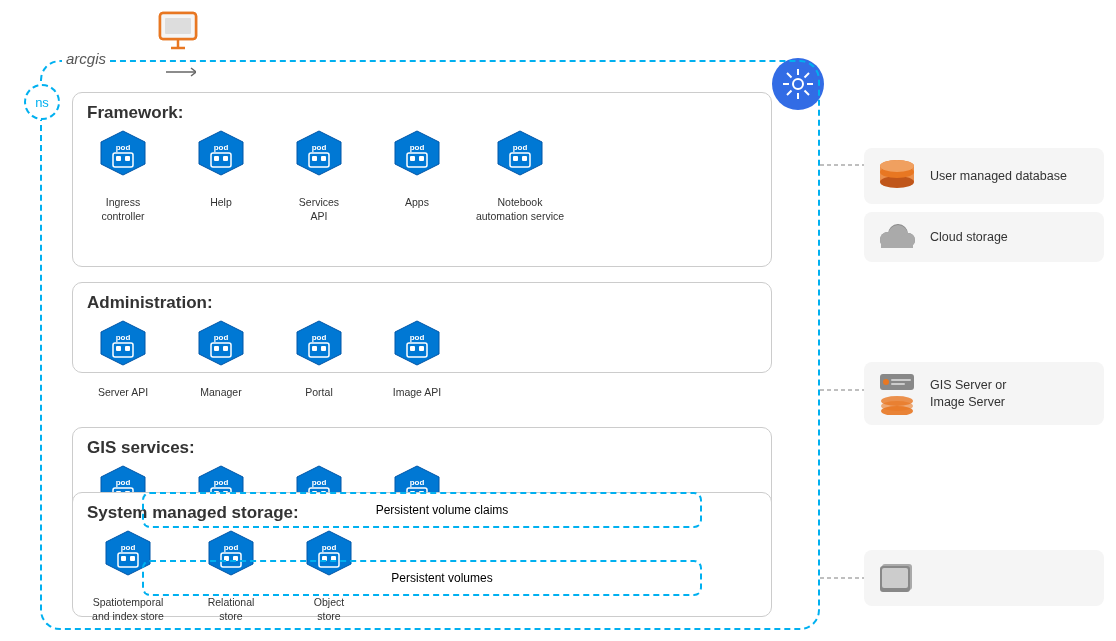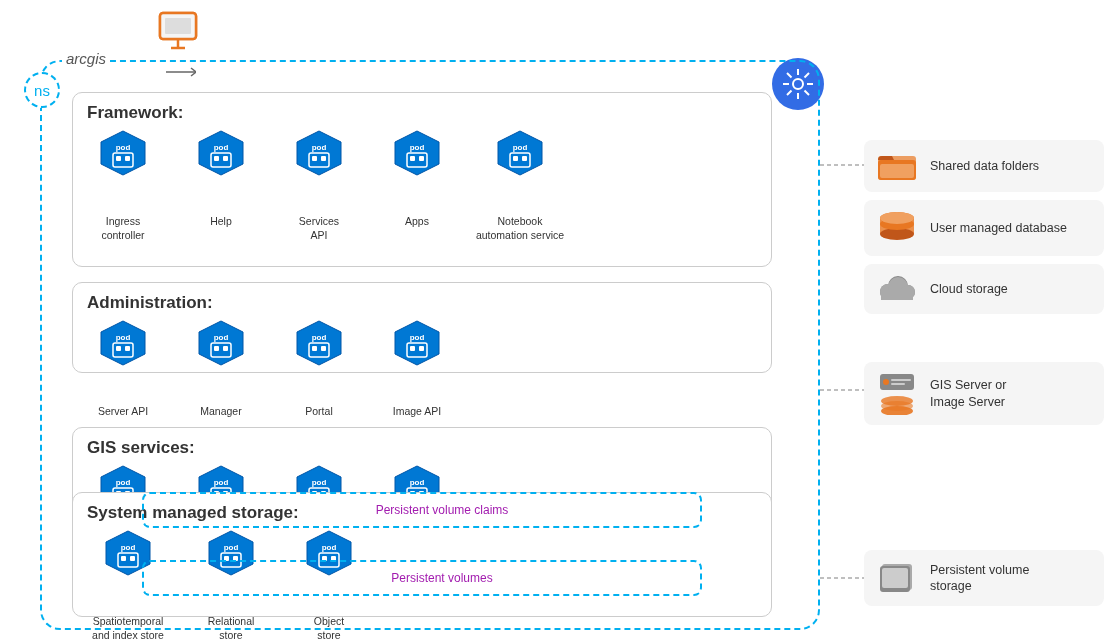--- a/index.html
+++ b/index.html
@@ -80,30 +80,30 @@
       left: 20px;
       background: #fff;
       padding: 0 4px;
       font-size: 15px;
       color: #555;
       font-style: italic;
     }
 
     .ns-badge {
       position: absolute;
-      top: 10px;
+      top: 22px;
       left: -18px;
       width: 36px;
       height: 36px;
       border: 2px dashed #00b0f0;
       border-radius: 50%;
       display: flex;
       align-items: center;
       justify-content: center;
-      font-size: 15px;
+      font-size: 13px;
       color: #00b0f0;
       background: #fff;
     }
 
     
     .section-box {
       position: absolute;
       border: 1.5px solid #ccc;
       border-radius: 10px;
       background: #fff;
@@ -158,25 +158,24 @@
       display: flex;
       gap: 18px;
       align-items: flex-start;
     }
 
     .pod-item {
       display: flex;
       flex-direction: column;
       align-items: center;
       width: 80px;
-      gap: 32px;
     }
 
     .pod-label {
-      margin-top: 5px;
+      margin-top: 18px;
       font-size: 10.5px;
       color: #333;
       text-align: center;
       line-height: 1.3;
     }
 
     
     .pvc-box {
       position: absolute;
       bottom: 100px;
@@ -185,21 +184,21 @@
       height: 36px;
       border: 2px dashed #00b0f0;
       border-radius: 8px;
       display: flex;
       align-items: center;
       justify-content: center;
     }
 
     .pvc-label {
       font-size: 12px;
-      color: #a21caf;
+      color: #000000;
       margin-left: 40px;
     }
 
     
     .pv-box {
       position: absolute;
       bottom: 32px;
       left: 100px;
       width: 560px;
       height: 36px;
@@ -531,29 +530,20 @@
     </div>
 
   </div>
 
   <svg style="position:absolute; top:160px; left:820px; overflow:visible;" width="50" height="10">
     <line x1="0" y1="5" x2="50" y2="5" stroke="#aaa" stroke-width="1.5" stroke-dasharray="4,3"></line>
   </svg>
 
   <div style="position:absolute; top:140px; right:12px; width:240px;">
 
-    <div class="right-item">
-      <svg width="38" height="32" viewBox="0 0 38 32">
-        <rect x="0" y="6" width="38" height="24" rx="3" fill="#E87722" opacity="0.7"></rect>
-        <rect x="0" y="10" width="38" height="20" rx="3" fill="#E87722"></rect>
-        <path d="M0 10 Q0 6 4 6 L14 6 L16 10 Z" fill="#c0561a"></path>
-        <rect x="2" y="14" width="34" height="14" rx="2" fill="#f0a060"></rect>
-      </svg>
-      <span class="right-item-label">Shared data folders</span>
-    </div>
 
     <div class="right-item" style="margin-top:8px">
       <svg width="38" height="36" viewBox="0 0 38 36">
         <ellipse cx="19" cy="8" rx="17" ry="6" fill="#E87722"></ellipse>
         <rect x="2" y="8" width="34" height="16" fill="#E87722" opacity="0.8"></rect>
         <ellipse cx="19" cy="24" rx="17" ry="6" fill="#c0561a"></ellipse>
         <ellipse cx="19" cy="14" rx="17" ry="6" fill="#E87722"></ellipse>
         <ellipse cx="19" cy="8" rx="17" ry="6" fill="#f0a060"></ellipse>
       </svg>
       <span class="right-item-label">User managed database</span>
@@ -603,17 +593,16 @@
     <line x1="0" y1="5" x2="50" y2="5" stroke="#aaa" stroke-width="1.5" stroke-dasharray="4,3"></line>
   </svg>
 
   <div style="position:absolute; top:550px; right:12px; width:240px;">
     <div class="right-item">
       <svg width="38" height="36" viewBox="0 0 38 36">
         <rect x="4" y="4" width="30" height="26" rx="3" fill="#aaa"></rect>
         <rect x="2" y="6" width="30" height="26" rx="3" fill="#888"></rect>
         <rect x="4" y="8" width="26" height="20" rx="2" fill="#ccc"></rect>
       </svg>
-      <span class="right-item-label">Persistent volume<br>storage</span>
     </div>
   </div>
 
 </div>
 
 </body></html>

